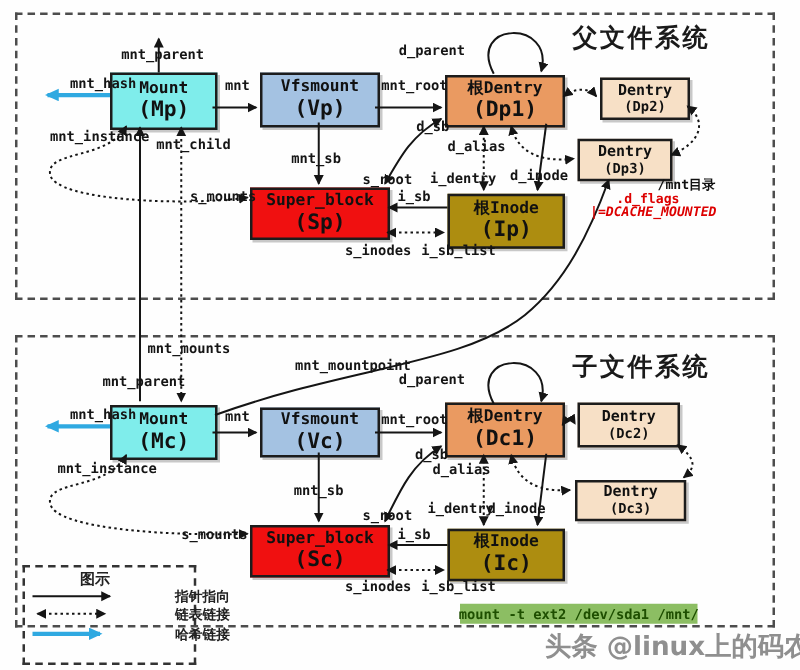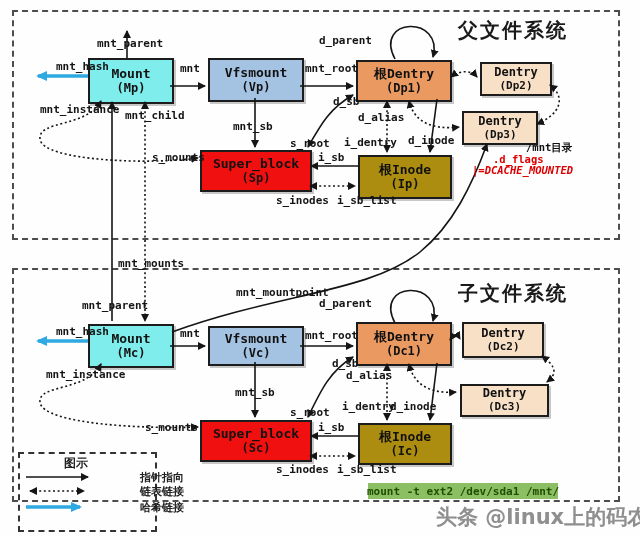--- a/index.html
+++ b/index.html
@@ -8,21 +8,21 @@
   
   .frame{position:absolute;border:2px dashed #4d4d4d;background:transparent;}
   .frame.parent{left:12px;top:10px;width:604px;height:226px;}
   .frame.child{left:12px;top:268px;width:604px;height:230px;}
   .sec-title{position:absolute;font-size:20px;font-weight:bold;color:#1a1a1a;letter-spacing:2px;}
   
   .node{position:absolute;border:2px solid #1c1c1c;display:flex;flex-direction:column;
         align-items:center;justify-content:center;line-height:1.15;z-index:2;
         box-shadow:2px 2px 0 rgba(40,40,40,.25);}
   .node .l1{font-weight:bold;font-size:13px;color:#111;font-family:"DejaVu Sans Mono","Liberation Mono",monospace;}
-  .node .l2{font-weight:bold;font-size:12px;color:#111;font-family:"DejaVu Sans Mono","Liberation Mono",monospace;}
+  .node .l2{font-weight:bold;font-size:17px;color:#111;font-family:"DejaVu Sans Mono","Liberation Mono",monospace;}
   .node.small .l1{font-size:12px;} .node.small .l2{font-size:11px;}
   .n-mp{left:88px;top:58px;width:82px;height:42px;background:#7fedeb;}
   .n-vp{left:208px;top:58px;width:92px;height:40px;background:#a4c2e2;}
   .n-dp1{left:356px;top:60px;width:92px;height:38px;background:#ea9a61;}
   .n-dp2{left:480px;top:62px;width:68px;height:30px;background:#f7e0c6;}
   .n-dp3{left:462px;top:111px;width:72px;height:30px;background:#f7e0c6;}
   .n-sp{left:200px;top:150px;width:108px;height:38px;background:#f01010;}
   .n-ip{left:358px;top:155px;width:90px;height:40px;background:#ad8d10;}
   .n-mc{left:88px;top:324px;width:82px;height:40px;background:#7fedeb;}
   .n-vc{left:208px;top:326px;width:92px;height:36px;background:#a4c2e2;}
@@ -188,21 +188,21 @@
   <span class="elbl" style="left:408px;top:134px;">d_inode</span>
   <span class="elbl" style="left:290px;top:137px;">s_root</span>
   <span class="elbl" style="left:152px;top:151px;">s_mounts</span>
   <span class="elbl" style="left:318px;top:151px;">i_sb</span>
   <span class="elbl" style="left:276px;top:194px;">s_inodes</span>
   <span class="elbl" style="left:337px;top:194px;">i_sb_list</span>
   <span class="ann" style="left:504px;top:141px;color:#111;margin-left:22px;">/mnt目录</span>
   <span class="ann red" style="left:493px;top:153px;">.d_flags</span>
   <span class="ann red" style="left:472px;top:164px;font-style:italic;">|=DCACHE_MOUNTED</span>
 
-  <span class="elbl" style="left:118px;top:257px;">mnt_mounts</span>
+  <span class="elbl" style="left:118px;top:272px;">mnt_mounts</span>
   <span class="elbl" style="left:236px;top:286px;">mnt_mountpoint</span>
   <span class="elbl" style="left:82px;top:299px;">mnt_parent</span>
   <span class="elbl" style="left:56px;top:325px;">mnt_hash</span>
   <span class="elbl" style="left:180px;top:327px;">mnt</span>
   <span class="elbl" style="left:46px;top:368px;">mnt_instance</span>
   <span class="elbl" style="left:235px;top:386px;">mnt_sb</span>
   <span class="elbl" style="left:305px;top:329px;">mnt_root</span>
   <span class="elbl" style="left:319px;top:297px;">d_parent</span>
   <span class="elbl" style="left:332px;top:357px;">d_sb</span>
   <span class="elbl" style="left:346px;top:369px;">d_alias</span>

